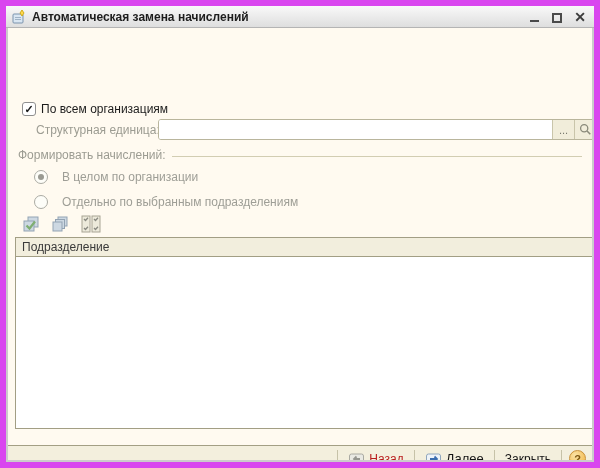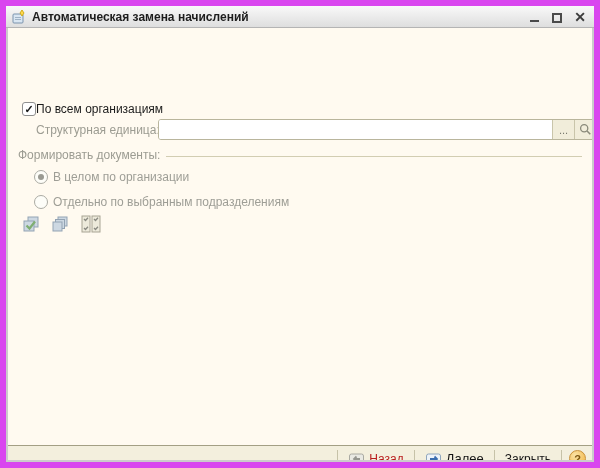--- a/index.html
+++ b/index.html
@@ -34,41 +34,41 @@
   .heading{
     position:absolute; left:0; right:0; top:46px; text-align:center;
     font-size:15px; font-weight:bold; color:#b67c1e;
   }
   .row-abs{ position:absolute; font-size:12px; }
 
   .chk-row{ left:16px; top:96px; display:flex; align-items:center; color:#1c1c1c; }
   .checkbox{ width:14px; height:14px; border:1px solid #8f8f8f; border-radius:3px; background:#fff;
     display:flex; align-items:center; justify-content:center; font-size:11px; font-weight:bold;
     color:#1a1a1a; line-height:1; }
-  .chk-label{ }
+  .chk-label{ margin-left:5px; }
 
   .su-label{ left:30px; top:117px; color:#9c9c92; }
   .su-field{
     position:absolute; left:152px; top:113px; width:438px; height:21px;
     border:1px solid #b9b59c; border-radius:3px; background:#fff;
     display:flex; align-items:stretch; overflow:hidden;
   }
   .su-input{ flex:1 1 auto; border:0; outline:none; background:#fff; font-size:12px; padding:0 4px;
     font-family:"Liberation Sans", sans-serif; }
   .su-btn{
     flex:0 0 auto; width:22px; background:#f1edda; border:0; border-left:1px solid #c9c5aa;
     color:#7a7a6e; font-size:11px; display:flex; align-items:center; justify-content:center; cursor:default;
     font-family:"Liberation Sans", sans-serif;
   }
   .su-btn.search{ width:21px; }
 
   .group-row{ left:12px; right:12px; top:142px; display:flex; align-items:center; color:#9c9c92; }
   .group-line{ flex:1 1 auto; border-top:1px solid #d2cdb2; margin-left:6px; margin-top:2px; }
 
-  .radio-row{ display:flex; align-items:flex-end; color:#9e9e96; }
+  .radio-row{ display:flex; align-items:flex-end; color:#9e9e96;gap:9px; }
   .radio-row.r1{ left:28px; top:164px; }
   .radio-row.r2{ left:28px; top:189px; }
   .radio{ width:14px; height:14px; border:1px solid #ababa3; border-radius:50%; background:#fdfdf8;
     display:flex; align-items:center; justify-content:center; }
   .radio .dot{ width:6px; height:6px; border-radius:50%; background:#9a9a92; }
   .radio-label{ margin-left:5px; }
 
   .toolbar{ left:14px; top:207px; display:flex; align-items:center; gap:7px; }
   .tb-btn{ width:22px; height:22px; display:flex; align-items:center; justify-content:center; cursor:default; }
   .tb-btn.wide{ width:26px; }
@@ -142,21 +142,21 @@
     <button class="su-btn">...</button>
     <button class="su-btn search">
       <svg width="13" height="13" viewBox="0 0 13 13" fill="none">
         <circle cx="5.2" cy="5.2" r="3.6" stroke="#8a8a7a" stroke-width="1.3"></circle>
         <line x1="8" y1="8" x2="11.3" y2="11.3" stroke="#8a8a7a" stroke-width="1.5"></line>
       </svg>
     </button>
   </div>
 
   <div class="row-abs group-row">
-    <span>Формировать документы:</span>
+    <span>Формировать начислений:</span>
     <span class="group-line"></span>
   </div>
 
   <div class="row-abs radio-row r1">
     <span class="radio">
         <span class="dot"></span>
       </span>
     <span class="radio-label">В целом по организации</span>
   </div>
   <div class="row-abs radio-row r2">
@@ -184,20 +184,24 @@
         <rect x="3" y="2" width="8" height="16" fill="#edeadb" stroke="#a8a494"></rect>
         <rect x="13" y="2" width="8" height="16" fill="#edeadb" stroke="#a8a494"></rect>
         <path d="M5 5 l1.5 1.5 L9 3.8" fill="none" stroke="#8a8a82" stroke-width="1.3"></path>
         <path d="M5 14 l1.5 1.5 L9 12.8" fill="none" stroke="#8a8a82" stroke-width="1.3"></path>
         <path d="M15 5 l1.5 1.5 L19 3.8" fill="none" stroke="#8a8a82" stroke-width="1.3"></path>
         <path d="M15 14 l1.5 1.5 L19 12.8" fill="none" stroke="#8a8a82" stroke-width="1.3"></path>
       </svg>
     </span>
   </div>
 
+  <div class="grid">
+    <div class="grid-header">Подразделение</div>
+    <div class="grid-body"></div>
+  </div>
 
   <div class="footer">
     <span class="f-div"></span>
     <span class="f-btn disabled">
       <svg width="17" height="14" viewBox="0 0 17 14">
         <rect x="1.5" y="2" width="14" height="10" rx="2" fill="#e9e9e3" stroke="#aaaaa2"></rect>
         <path d="M12 7 H6 M8.5 4.5 L6 7 l2.5 2.5" fill="none" stroke="#969690" stroke-width="1.8"></path>
       </svg>
       <span class="f-label">Назад</span>
     </span>

